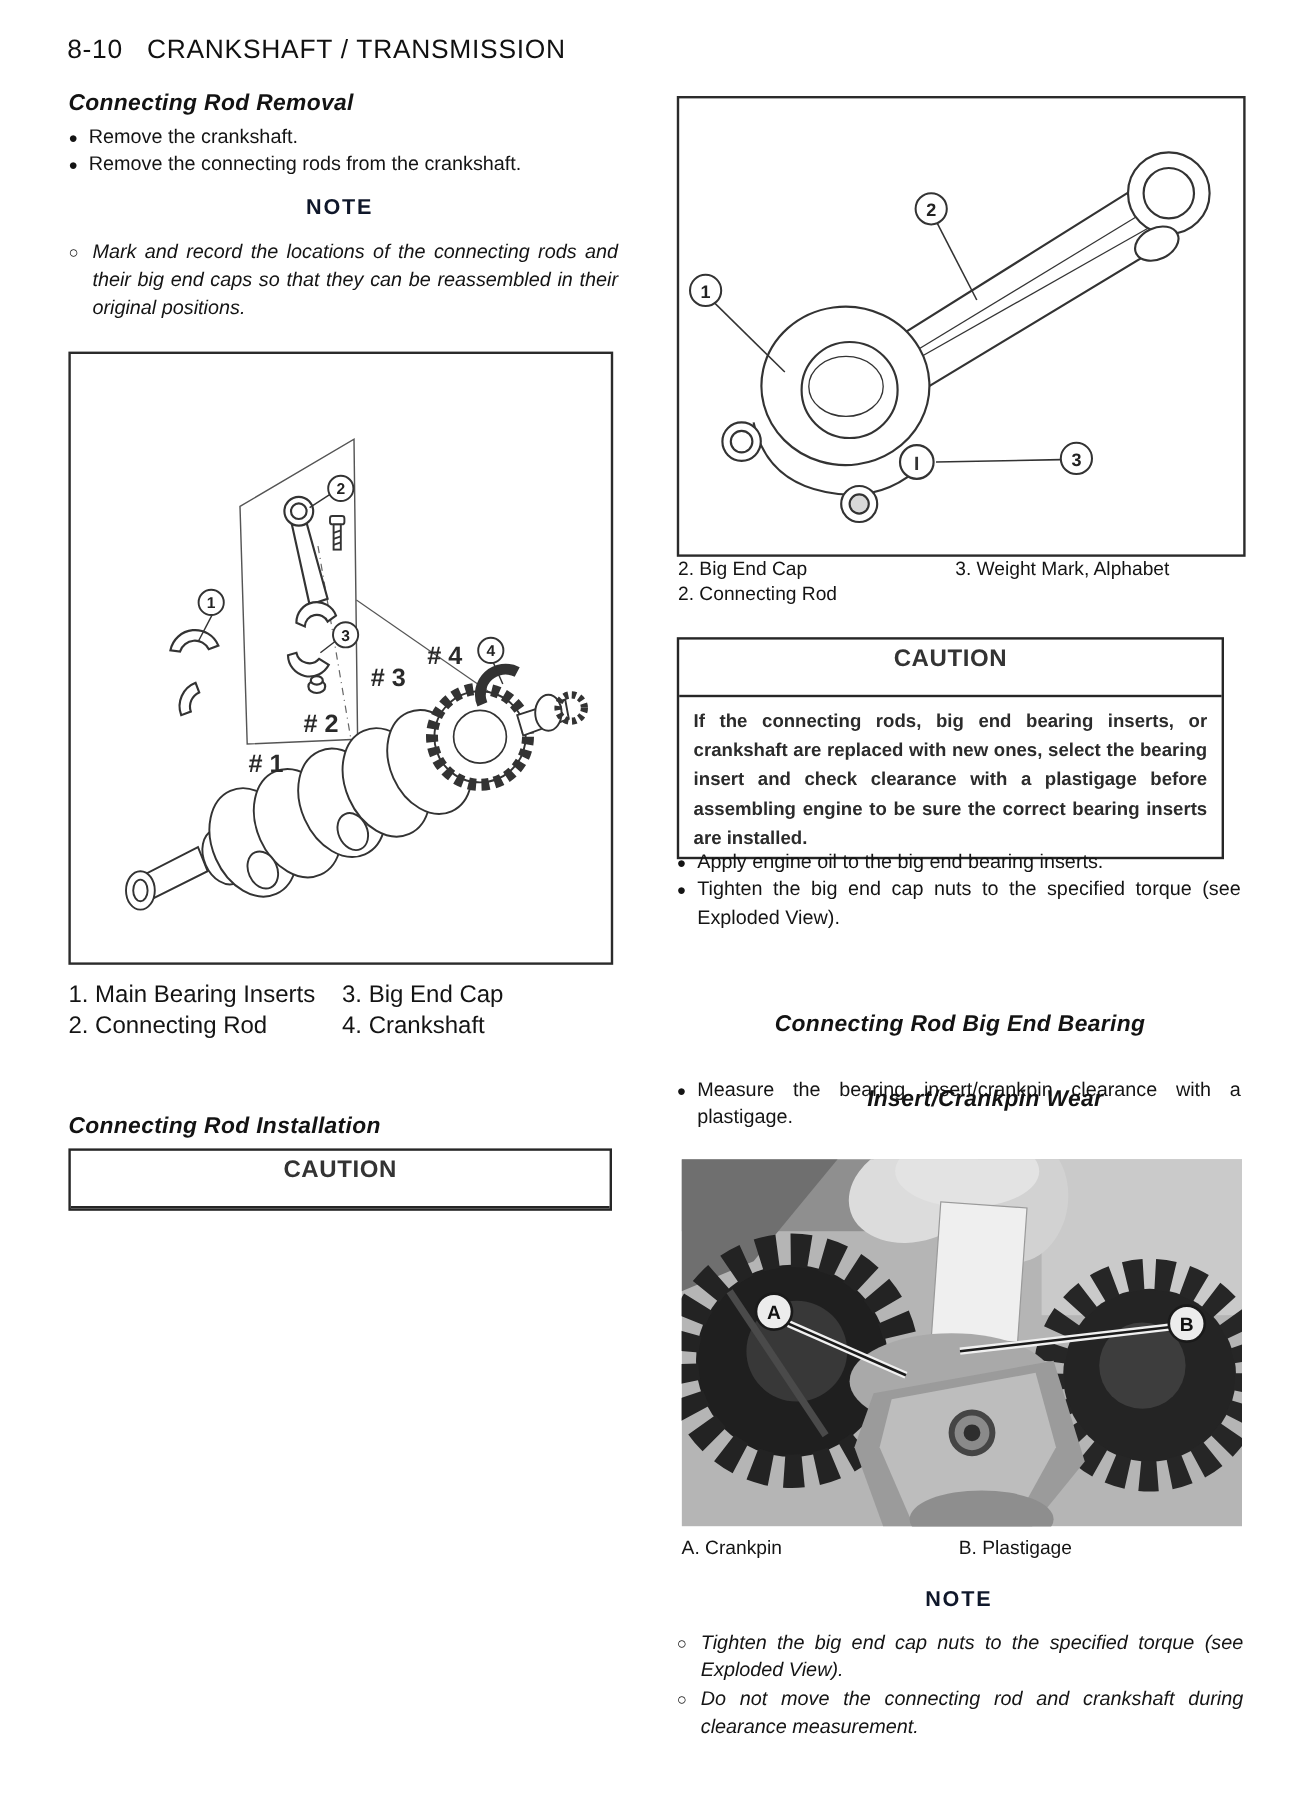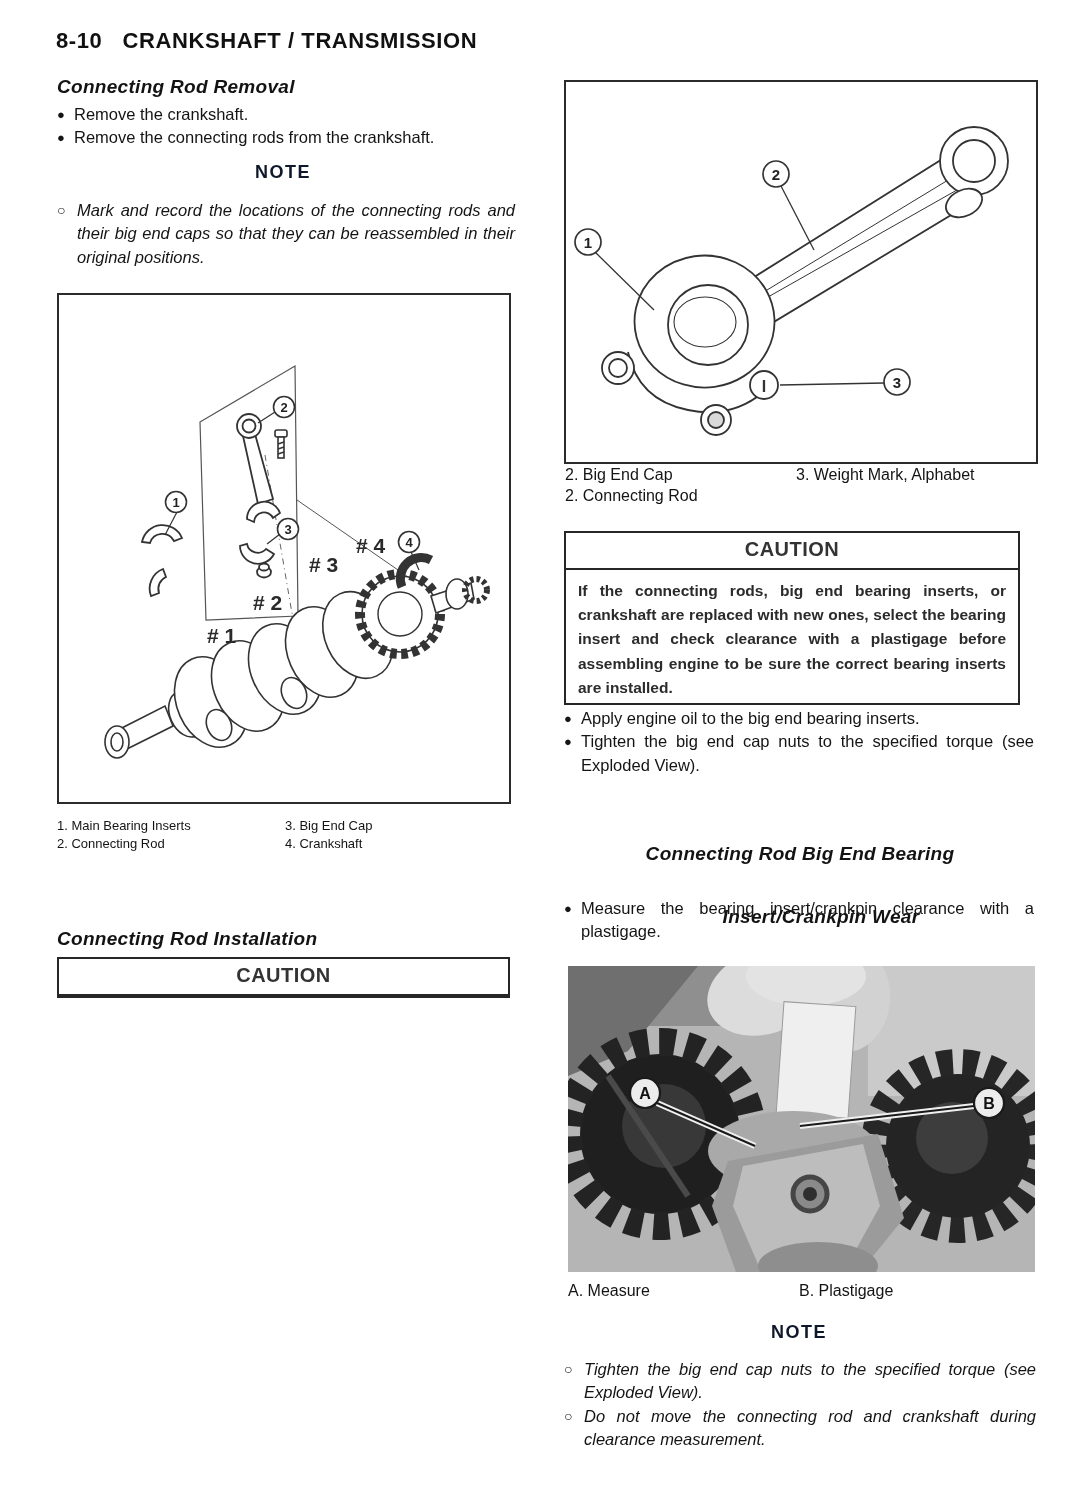--- a/index.html
+++ b/index.html
@@ -3,41 +3,41 @@
 <meta charset="utf-8">
 <style>
   html,body{margin:0;padding:0;background:#e8e8e8;}
   .page{
     position:relative; width:1081px; height:1512px; background:#ffffff;
     font-family:"Liberation Sans", sans-serif; color:#161616; overflow:hidden;
     margin:0 auto;
   }
   .abs{position:absolute;}
   
-  .hdr{left:56px; top:28px; font-size:22px; font-weight:700; letter-spacing:0.6px; color:#111;}
+  .hdr{left:56px; top:28px; font-size:22px; font-weight:400; letter-spacing:0.6px; color:#111;}
   .hdr .num{margin-right:20px;}
   
   .ih{font-style:italic; font-weight:600; font-size:19px; letter-spacing:0.3px; color:#131313;text-align:center;}
   
   .brow{display:flex; align-items:flex-start; font-size:16.5px; font-weight:500; line-height:1.42; color:#141414;}
   .brow .mk{flex:0 0 17px; font-size:13px; padding-top:3px;}
   .brow .bt{flex:1; text-align:justify;}
   
   .nrow{display:flex; align-items:flex-start; font-size:16.5px; font-style:italic; font-weight:500; line-height:1.42; color:#141414;}
   .nrow .mk{flex:0 0 20px; font-style:normal; font-size:14px; padding-top:2px;}
   .nrow .bt{flex:1; text-align:justify;}
   .note-title{font-weight:700; font-size:18px; letter-spacing:1.5px; text-align:center; color:#0f172a;}
   
   .figbox{border:2px solid #2b2b2b; background:#fff;}
   
-  .capgrid{display:grid; grid-template-columns:228px 1fr; row-gap:3px; font-size:13px; font-weight:500; color:#141414;}
+  .capgrid{display:grid; grid-template-columns:228px 1fr; row-gap:3px; font-size:20px; font-weight:500; color:#141414;}
   .capgrid2{display:grid; grid-template-columns:231px 1fr; row-gap:3px; font-size:16px; font-weight:500; color:#141414;}
   
   .caution{border:2.5px solid #262626; background:#fff;}
-  .c-title{text-align:center; font-size:20px; font-weight:700; letter-spacing:0.5px; padding:5px 0 7px; border-bottom:2.5px solid #262626; color:#333;}
+  .c-title{text-align:center; font-size:20px; font-weight:700; letter-spacing:0.5px; padding:5px 0 18px; border-bottom:2.5px solid #262626; color:#333;}
   .c-body{padding:9px 12px 3px; font-size:15.5px; font-weight:700; text-align:justify; line-height:1.56; color:#2b2b2b;}
   .ln2{padding-left:42px;margin-top:41px;}
   svg text{font-family:"Liberation Sans", sans-serif;}
 </style>
 </head>
 <body>
 
 <div class="page">
 
   <div class="abs hdr">
@@ -301,21 +301,21 @@
       <g>
         <line x1="406" y1="140" x2="232" y2="160" stroke="#f0f0f0" stroke-width="6"></line>
         <line x1="406" y1="140" x2="232" y2="160" stroke="#1a1a1a" stroke-width="2.2"></line>
         <circle cx="421" cy="137" r="15" fill="#ececec" stroke="#1a1a1a" stroke-width="2.2"></circle>
         <text x="421" y="143" font-size="16" font-weight="700" text-anchor="middle" fill="#111">B</text>
       </g>
     </svg>
   </div>
 
   <div class="abs capgrid2" style="left:568px; top:1282px; width:460px;">
-    <span>A. Measure</span>
+    <span>A. Crankpin</span>
     <span>B. Plastigage</span>
   </div>
 
   <div class="abs note-title" style="left:564px; top:1322px; width:470px;">NOTE</div>
 
   <div class="abs" style="left:564px; top:1358px; width:472px;">
     <div class="nrow">
       <span class="mk">○</span>
       <span class="bt">Tighten the big end cap nuts to the specified torque (see Exploded View).</span>
     </div>

